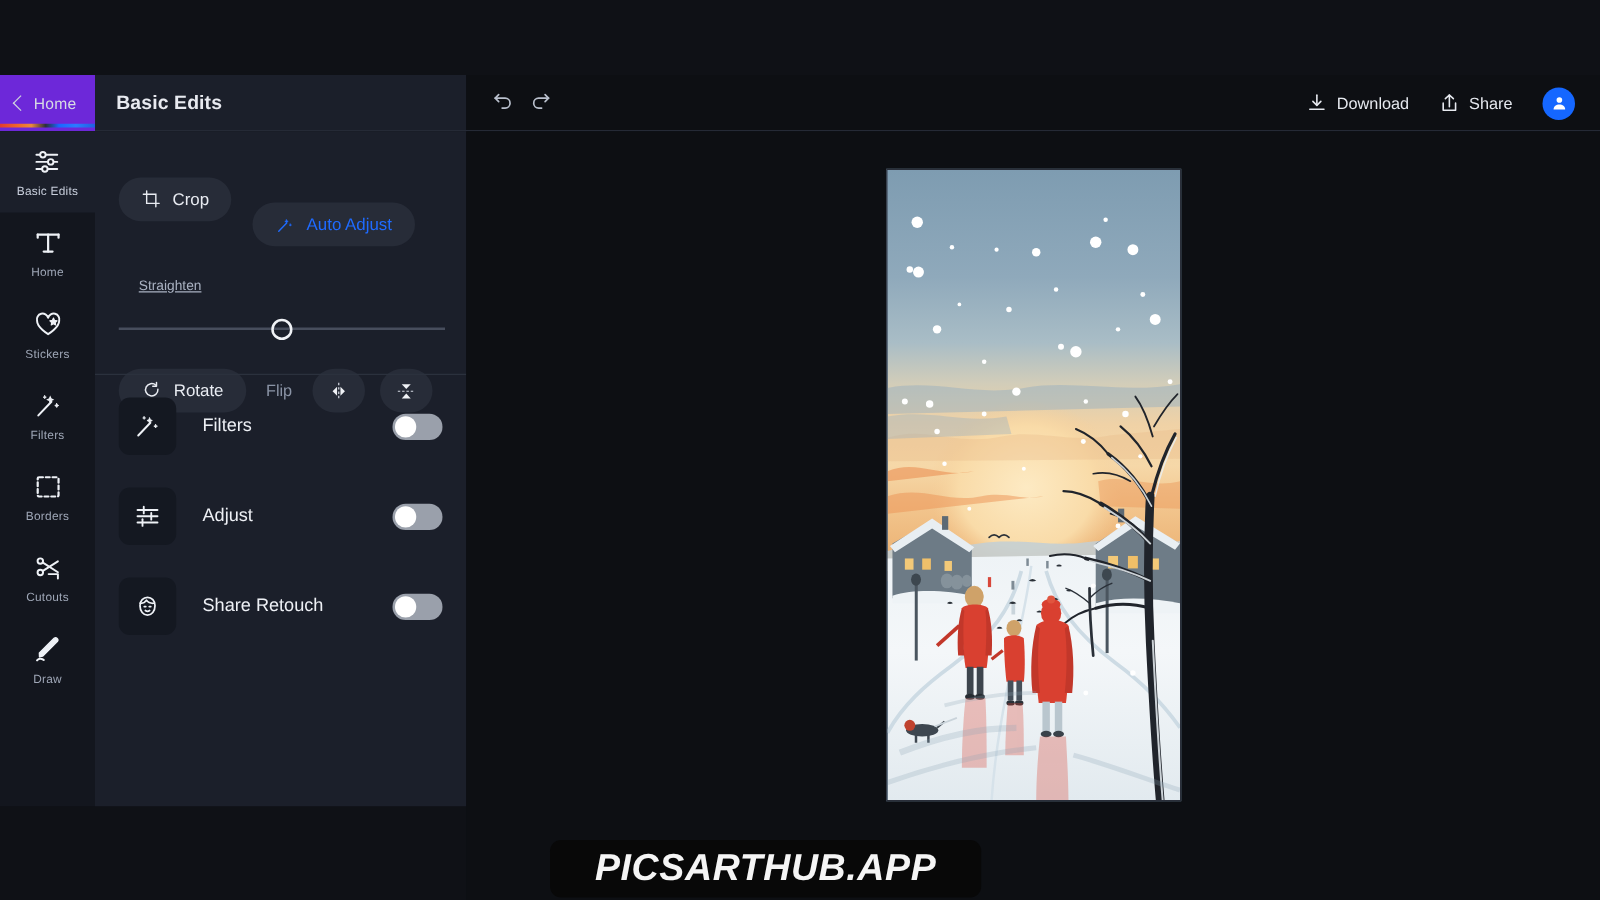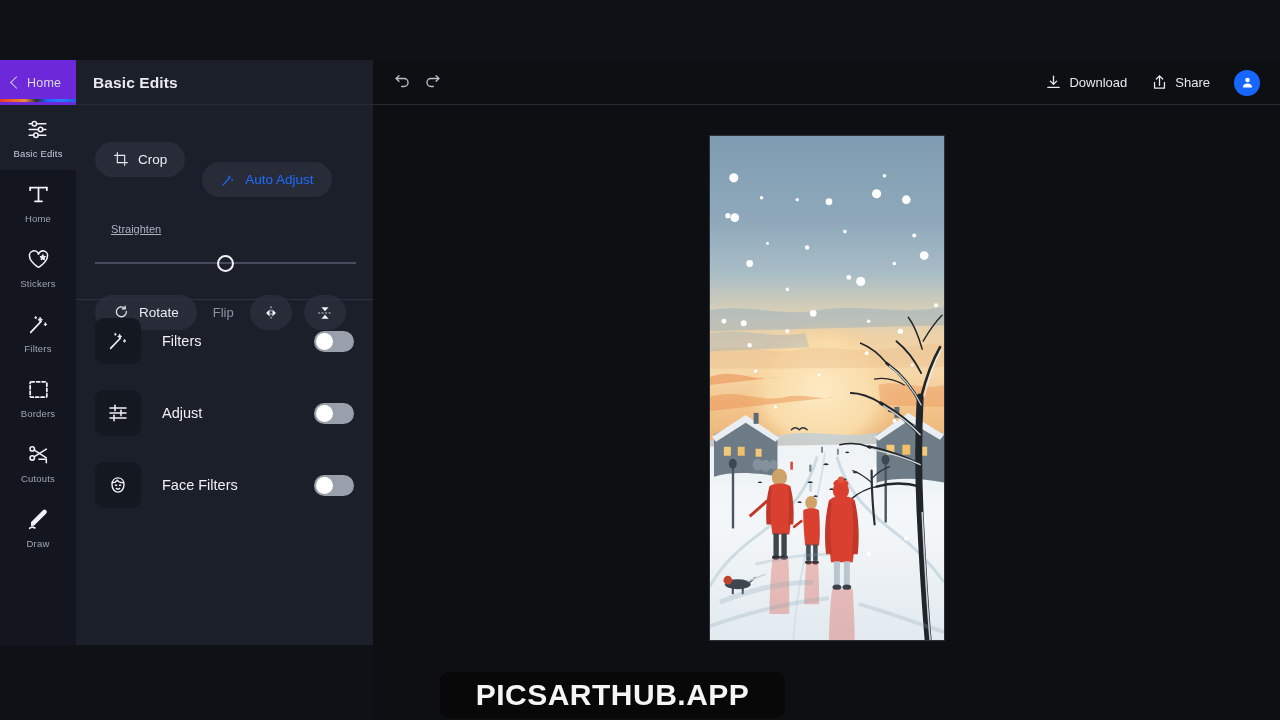--- a/index.html
+++ b/index.html
@@ -92,21 +92,21 @@
   .photo { position: absolute; left: 336px; top: 30px; width: 236px; height: 506px;
            border: 1px solid #2a2f3a; overflow: hidden; background: #7d9bb0; }
   .photo svg { display: block; width: 100%; height: 100%; }
 
   
   .watermark {
     position: absolute; left: 440px; top: 672px; width: 345px; height: 46px;
     background: #080808; border-radius: 9px;
     display: flex; align-items: center; justify-content: center;
   }
-  .watermark span { color: #f5f5f5; font-size: 30px; font-weight: 700; letter-spacing: .5px; }
+  .watermark span { color: #f5f5f5; font-size: 30px; font-weight: 700; letter-spacing: .5px; font-style: italic; }
 </style>
 </head>
 <body>
 
 <div id="app">
 
   <div class="topbar">
 
     <div class="home-cell">
       <span class="chev-left"></span>
@@ -333,21 +333,21 @@
       <div class="tg-row">
         <span class="tg-ico">
           <svg width="24" height="24" viewBox="0 0 24 24" fill="none" stroke="#eef1f6" stroke-width="1.4" stroke-linecap="round" stroke-linejoin="round">
             <path d="M6 11.5c0-4 2.6-6.6 6-6.6s6 2.6 6 6.6c0 4.4-2.7 7.6-6 7.6s-6-3.2-6-7.6z"></path>
             <path d="M6.2 9.6c2.4.2 4-.9 5-2.5 1.1 1.7 3.1 2.6 5.6 2.5"></path>
             <line x1="9.4" y1="12.2" x2="10.6" y2="12.2"></line>
               <line x1="13.4" y1="12.2" x2="14.6" y2="12.2"></line>
             <path d="M10.3 15.4c1 .8 2.4.8 3.4 0"></path>
           </svg>
         </span>
-        <span class="tg-label">Face Filters</span>
+        <span class="tg-label">Share Retouch</span>
         <span class="tg-switch"></span>
       </div>
     </div>
   </div>
 
   <div class="divider"></div>
 
   <div class="canvas">
     <div class="photo">
       <svg viewBox="0 0 236 506" preserveAspectRatio="none">

